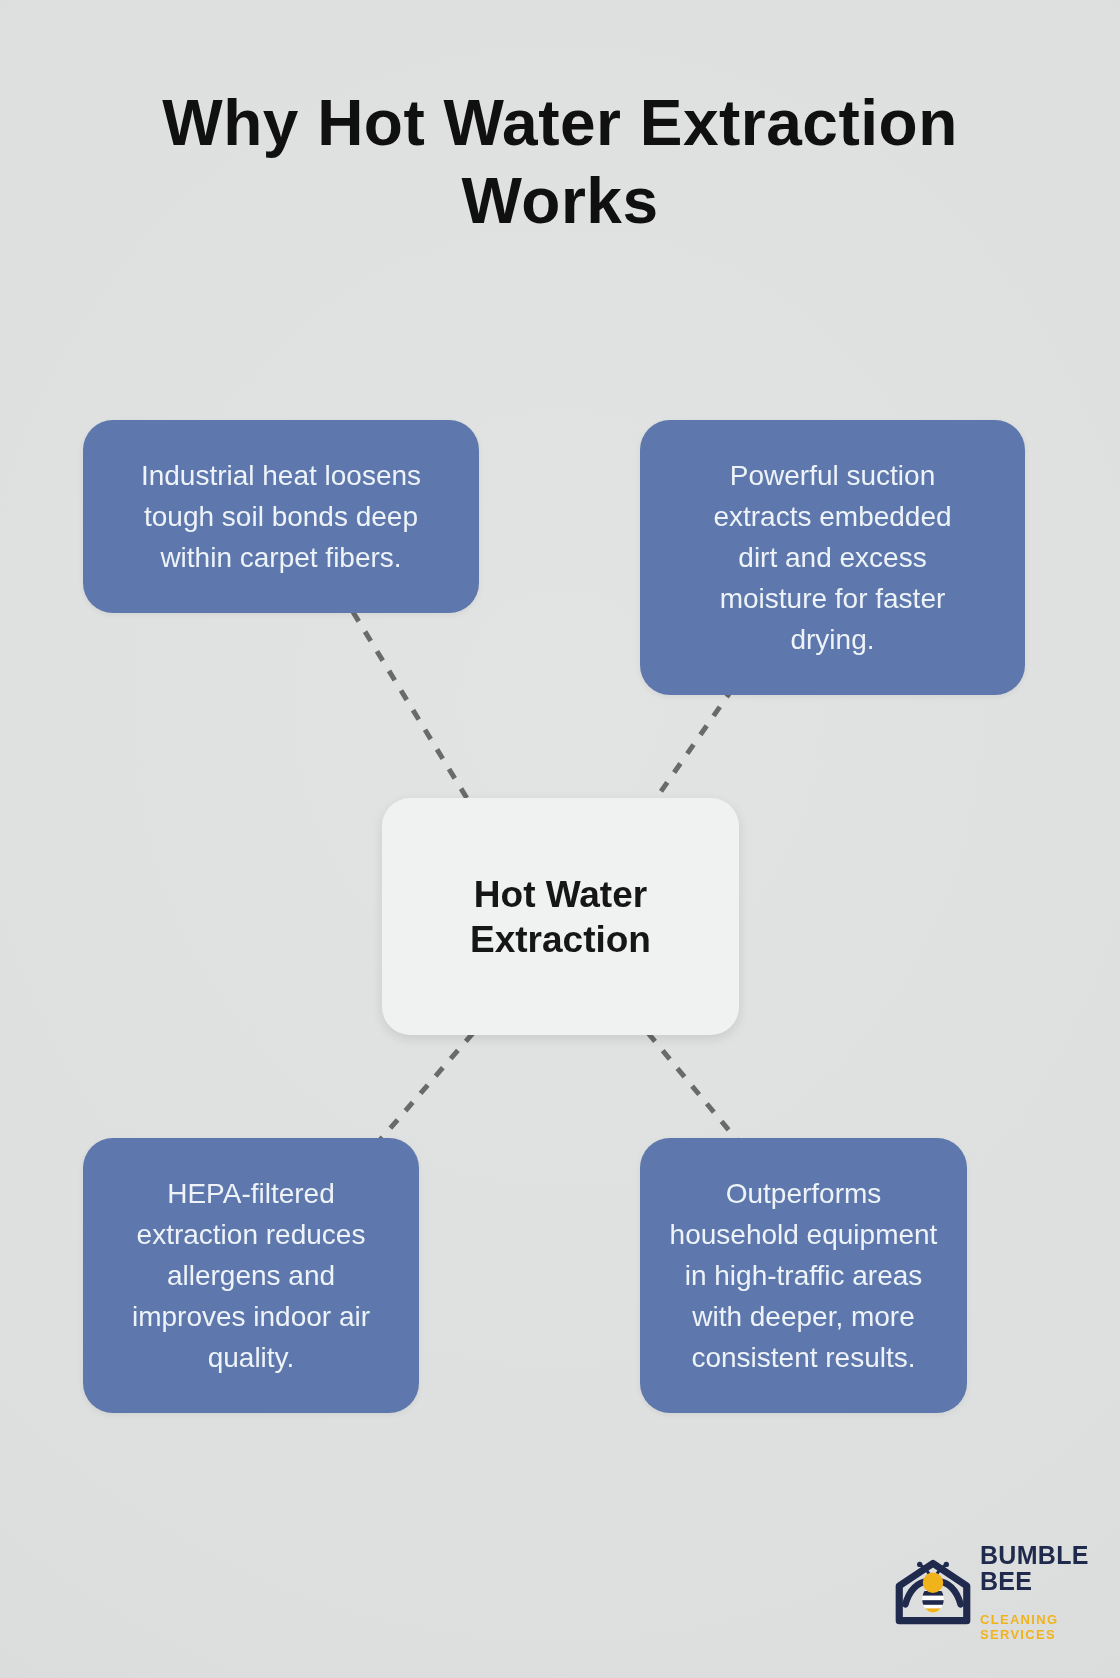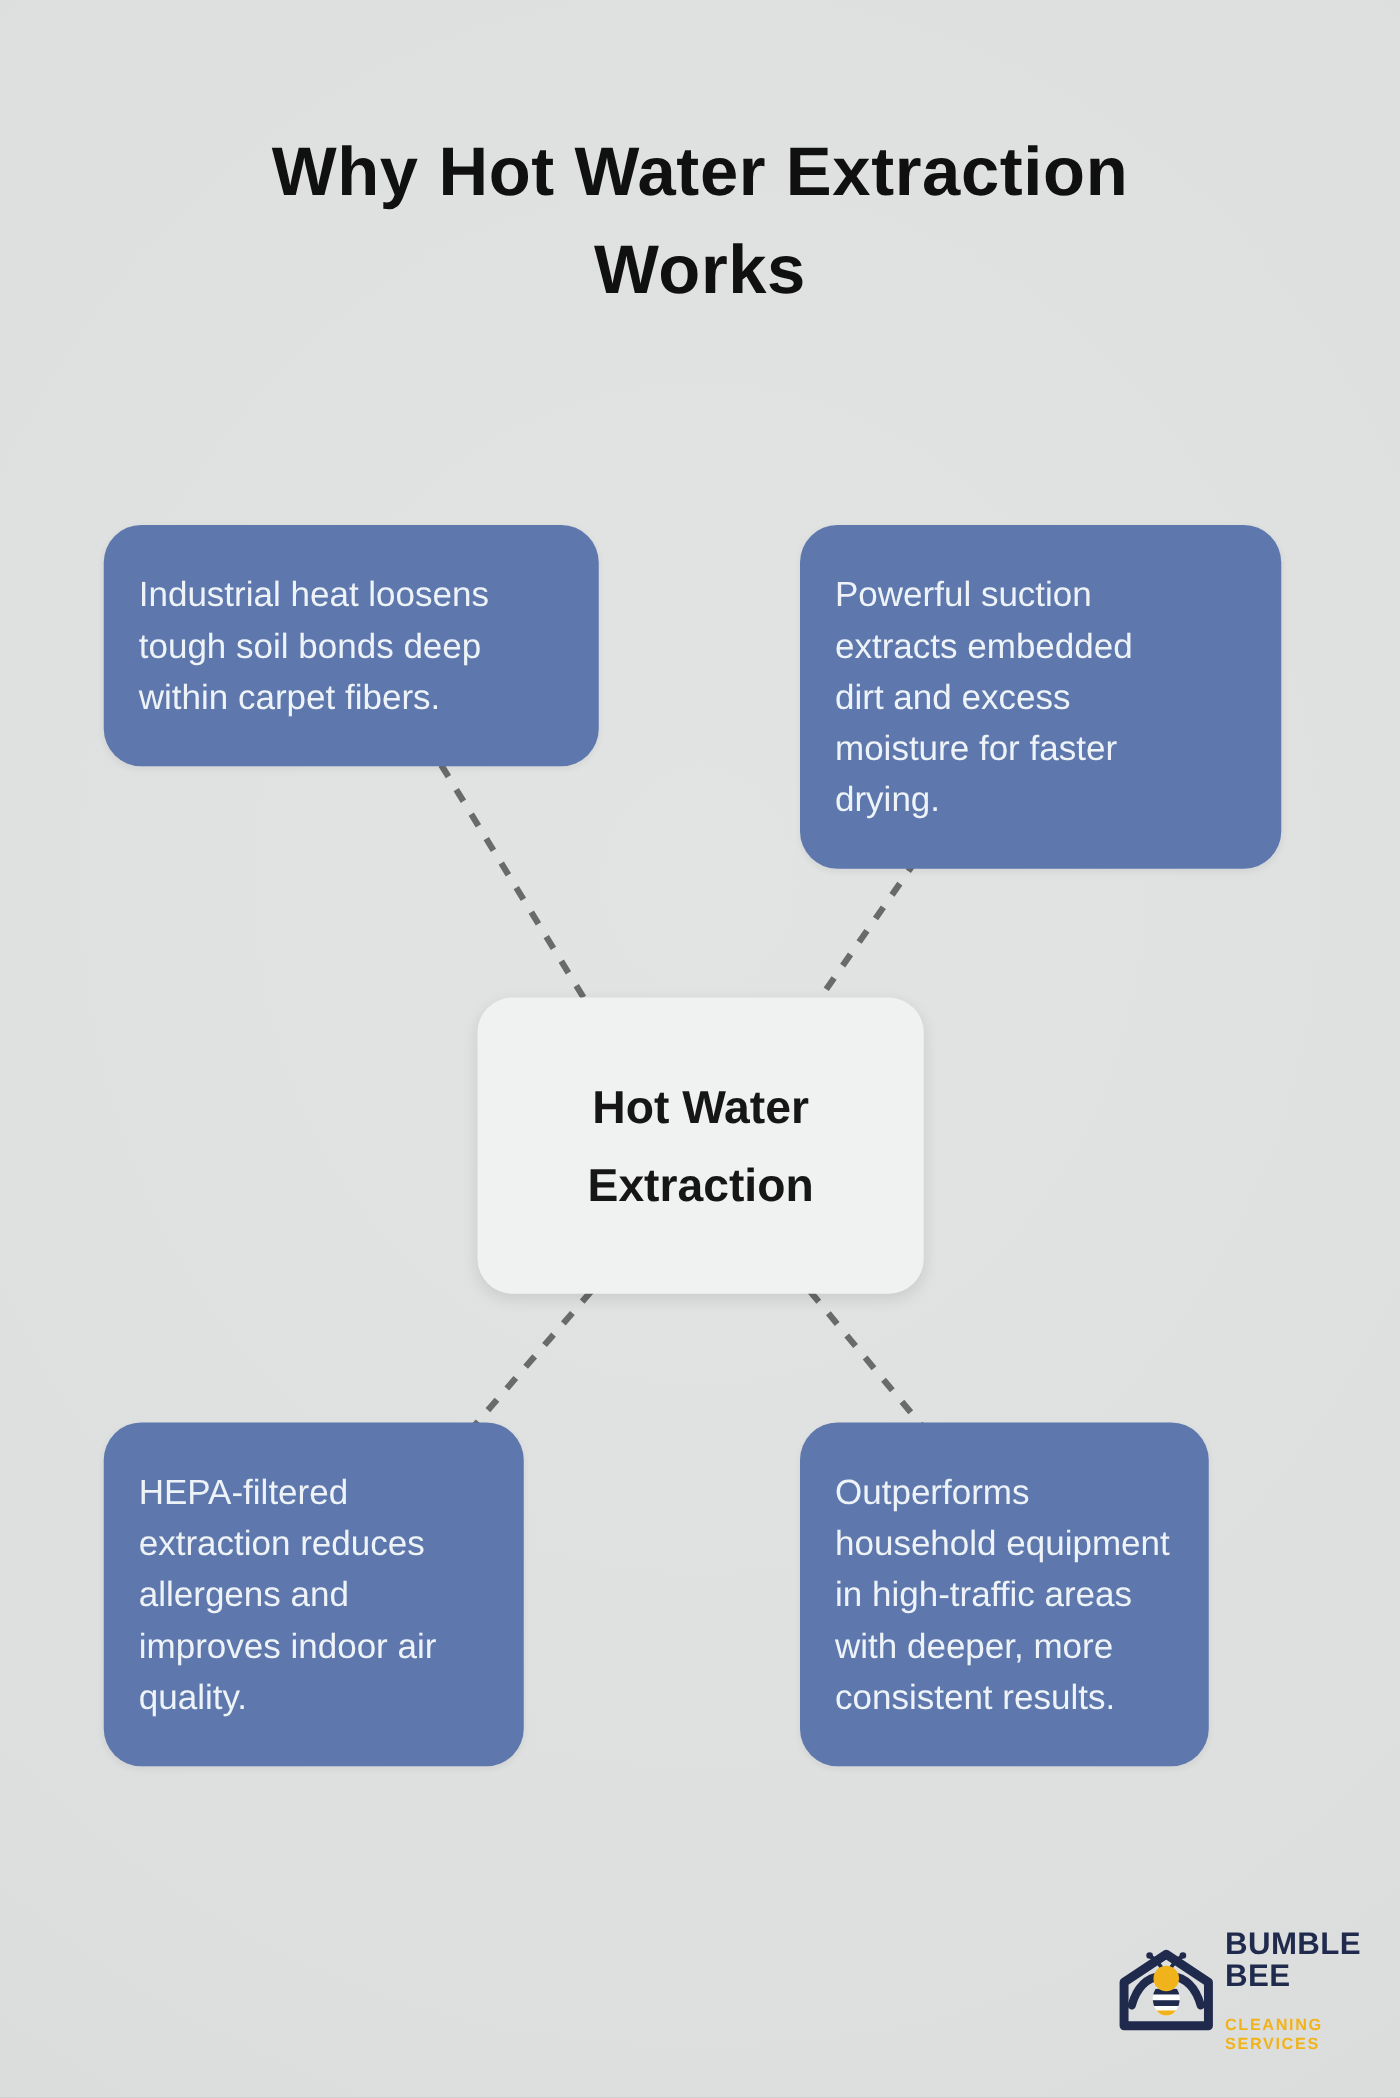--- a/index.html
+++ b/index.html
@@ -10,25 +10,25 @@
     position: relative;
     width: 1120px;
     height: 1678px;
     margin: 0 auto;
     overflow: hidden;
     background: radial-gradient(ellipse 120% 90% at 50% 42%, #e2e3e3 0%, #dedfdf 55%, #d8dada 100%);
   }
 
   .page-title {
     position: absolute;
-    top: 98px;
+    top: 84px;
     left: 0;
     width: 100%;
     text-align: center;
-    font-size: 55px;
+    font-size: 64px;
     line-height: 78px;
     font-weight: 700;
     color: #101010;
     letter-spacing: 0.5px;
     white-space: pre-line;
   }
 
   svg.connectors {
     position: absolute;
     top: 0; left: 0;
@@ -38,20 +38,21 @@
 
   .benefit-card {
     position: absolute;
     background: #5e78ad;
     border-radius: 30px;
     color: #eef3f8;
     font-size: 28px;
     line-height: 41px;
     padding: 35px 28px;
     box-shadow: 0 2px 6px rgba(0,0,0,0.06);
+    text-align: center;
   }
   .benefit-card p { white-space: pre-line; }
 
   .card-top-left     { left: 83px;  top: 420px;  width: 396px; }
   .card-top-right    { left: 640px; top: 420px;  width: 385px; }
   .card-bottom-left  { left: 83px;  top: 1138px; width: 336px; }
   .card-bottom-right { left: 640px; top: 1138px; width: 327px; }
 
   .center-node {
     position: absolute;
@@ -59,21 +60,21 @@
     top: 798px;
     width: 357px;
     height: 237px;
     background: #f0f1f1;
     border-radius: 28px;
     display: flex;
     align-items: center;
     justify-content: center;
     text-align: center;
     font-size: 37px;
-    line-height: 63px;
+    line-height: 45px;
     font-weight: 700;
     color: #161616;
     box-shadow: 0 4px 12px rgba(0,0,0,0.10);
     white-space: pre-line;
   }
 
   .brand-logo {
     position: absolute;
     left: 888px;
     top: 1542px;

